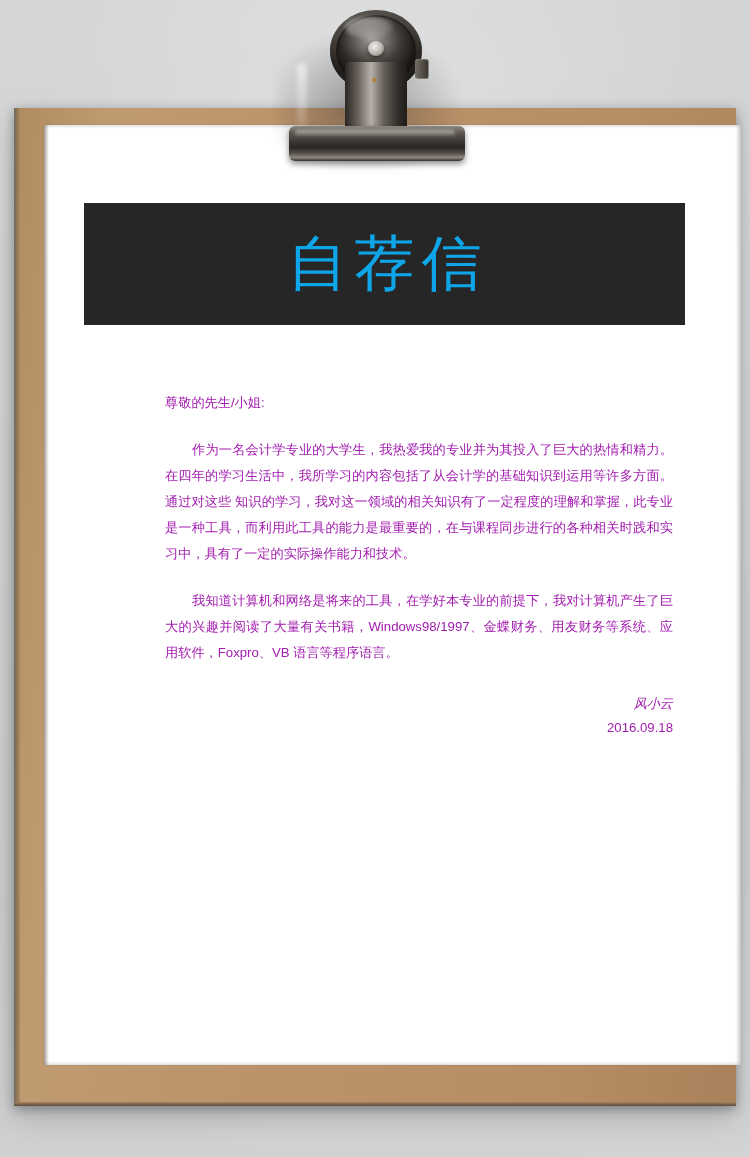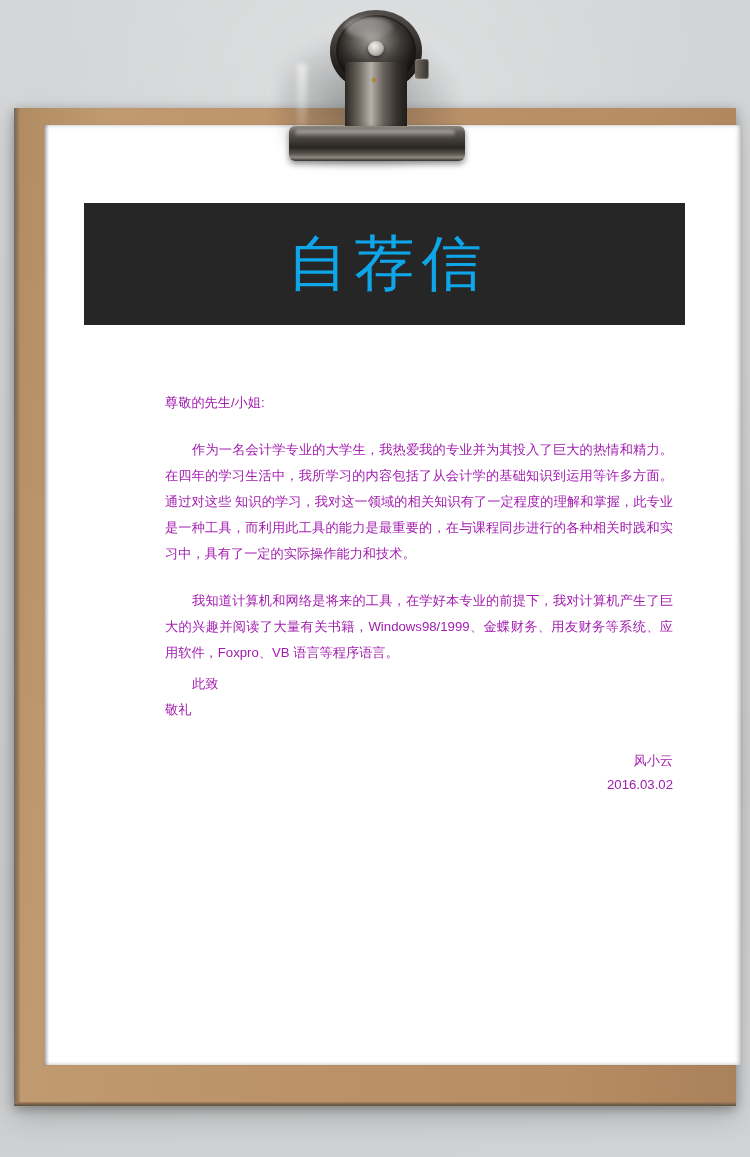--- a/index.html
+++ b/index.html
@@ -123,21 +123,21 @@
   }
   .closing-line2 {
     margin: 0;
   }
 
   .signature-block {
     margin-top: 26px;
     text-align: right;
     line-height: 24px;
   }
-  .sign-name { display: block; }
+  .sign-name { display: block; font-style: italic; }
   .sign-date { display: block; }
 
   
   .clip {
     position: absolute;
     left: 271px;
     top: 0px;
     width: 208px;
     height: 170px;
   }
@@ -261,30 +261,26 @@
     <div class="paper">
       <div class="paper-inner-shadow"></div>
 
       <div class="title-banner">
         <span class="title-text">自荐信</span>
       </div>
 
       <div class="letter">
         <p class="salutation">尊敬的先生/小姐:</p>
         <p class="para">作为一名会计学专业的大学生，我热爱我的专业并为其投入了巨大的热情和精力。在四年的学习生活中，我所学习的内容包括了从会计学的基础知识到运用等许多方面。通过对这些 知识的学习，我对这一领域的相关知识有了一定程度的理解和掌握，此专业是一种工具，而利用此工具的能力是最重要的，在与课程同步进行的各种相关时践和实习中，具有了一定的实际操作能力和技术。</p>
-        <p class="para">我知道计算机和网络是将来的工具，在学好本专业的前提下，我对计算机产生了巨大的兴趣并阅读了大量有关书籍，Windows98/1999、金蝶财务、用友财务等系统、应用软件，Foxpro、VB 语言等程序语言。</p>
-
-        <div class="closing">
-          <p class="closing-line1">此致</p>
-          <p class="closing-line2">敬礼</p>
-        </div>
+        <p class="para">我知道计算机和网络是将来的工具，在学好本专业的前提下，我对计算机产生了巨大的兴趣并阅读了大量有关书籍，Windows98/1997、金蝶财务、用友财务等系统、应用软件，Foxpro、VB 语言等程序语言。</p>
+
 
         <div class="signature-block">
           <span class="sign-name">风小云</span>
-          <span class="sign-date">2016.03.02</span>
+          <span class="sign-date">2016.09.18</span>
         </div>
       </div>
     </div>
   </div>
 
   <div class="clip">
     <div class="clip-shadow"></div>
     <div class="clip-disc">
       <div class="clip-disc-ring"></div>
       <div class="clip-disc-gloss"></div>

